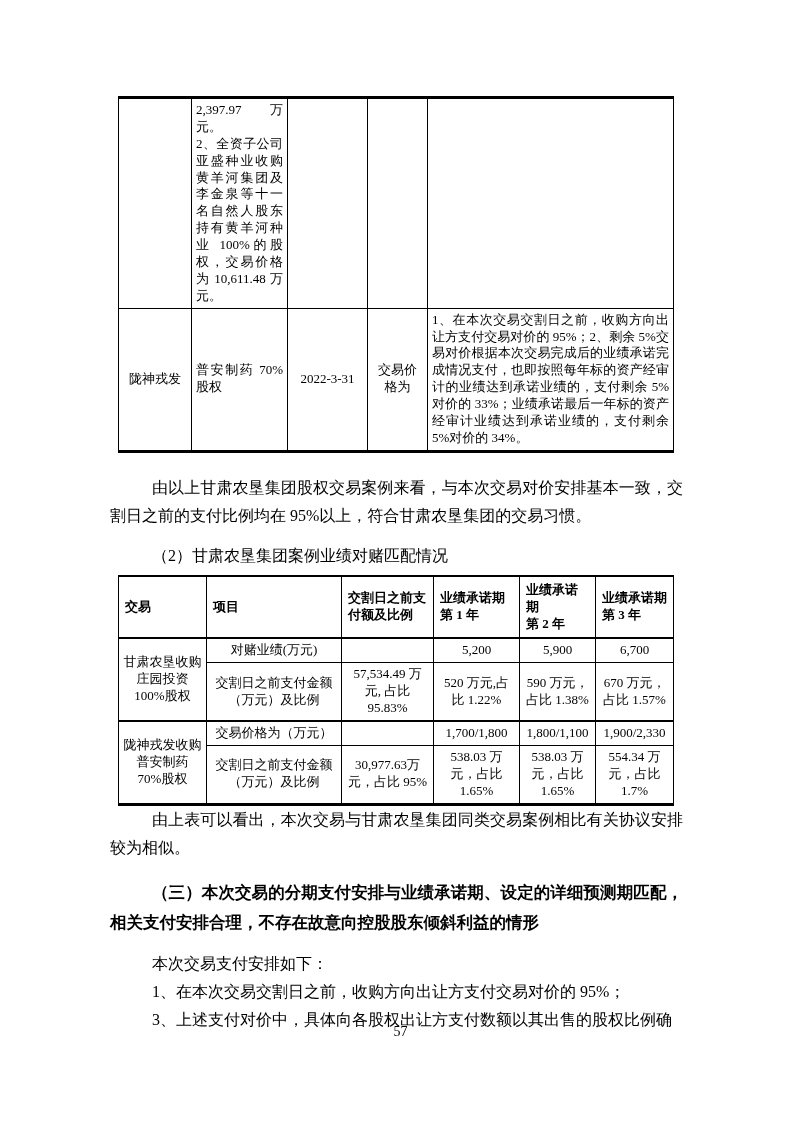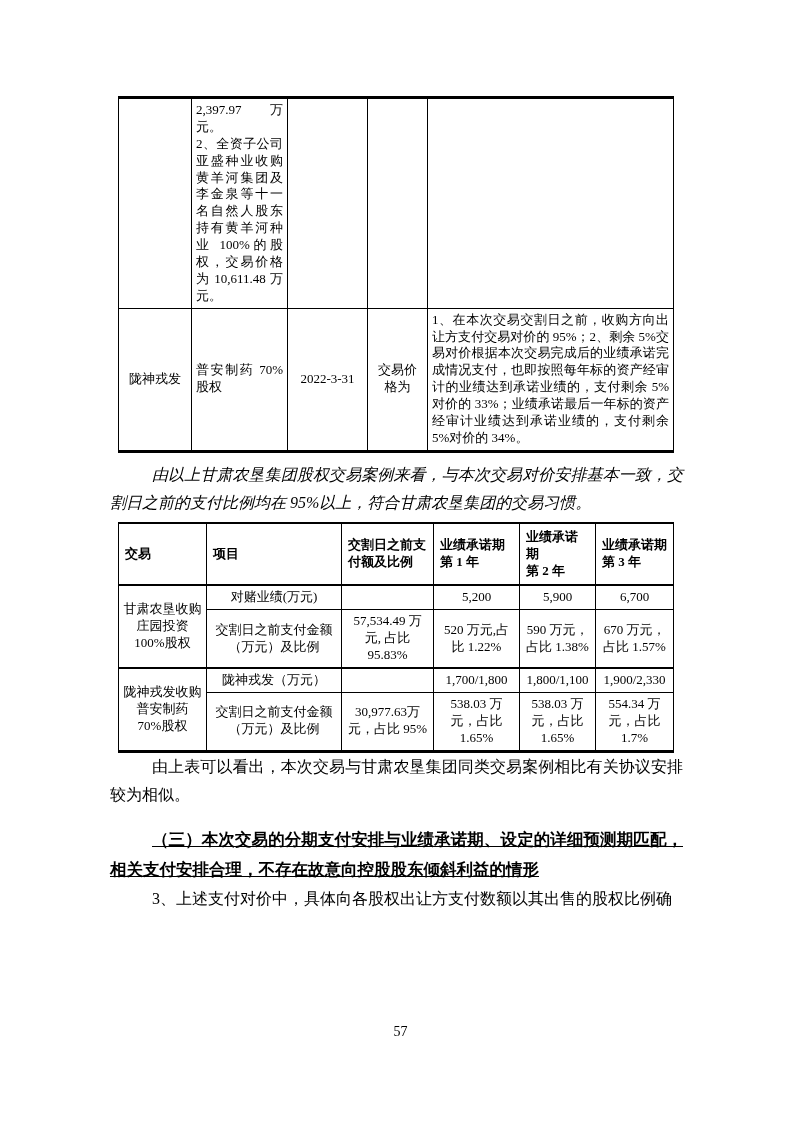--- a/index.html
+++ b/index.html
@@ -56,25 +56,25 @@
     line-height: 28px;
     text-indent: 42px;
   }
   .h-bold {
     font-size: 16.5px;
     line-height: 30px;
     font-weight: bold;
     text-align: justify;
     text-indent: 42px;
   }
-  .mt8 { margin-top: 8px; font-style: italic; }
+  .mt8 { margin-top: 21px; }
   .mt12 { margin-top: 12px; }
   .mt5 { margin-top: 5px; }
   .mt10 { }
-  .mt16 { margin-top: 16px; text-decoration: underline; }
+  .mt16 { margin-top: 16px; }
   .footer {
     position: absolute;
     top: 1024px;
     left: 4px;
     width: 100%;
     text-align: center;
     font-size: 14px;
   }
 </style>
 </head>
@@ -105,20 +105,21 @@
         <td class="tl just">普安制药 70%股权</td>
         <td class="tc">2022-3-31</td>
         <td class="tc">交易价格为</td>
         <td class="tl just">1、在本次交易交割日之前，收购方向出让方支付交易对价的 95%；2、剩余 5%交易对价根据本次交易完成后的业绩承诺完成情况支付，也即按照每年标的资产经审计的业绩达到承诺业绩的，支付剩余 5%对价的 33%；业绩承诺最后一年标的资产经审计业绩达到承诺业绩的，支付剩余 5%对价的 34%。</td>
       </tr>
     </tbody>
       </table>
 
     <p class="para mt8">由以上甘肃农垦集团股权交易案例来看，与本次交易对价安排基本一致，交割日之前的支付比例均在 95%以上，符合甘肃农垦集团的交易习惯。</p>
 
+    <p class="h-plain mt12">（2）甘肃农垦集团案例业绩对赌匹配情况</p>
 
     <table class="t2 mt5">
       <colgroup>
         <col style="width:88px">
           <col style="width:135px">
           <col style="width:92px">
         <col style="width:86px">
           <col style="width:76px">
           <col style="width:78px">
       </colgroup>
@@ -148,37 +149,39 @@
         <td class="tc">交割日之前支付金额（万元）及比例</td>
         <td class="tc">57,534.49 万元, 占比 95.83%</td>
         <td class="tc">520 万元,占比 1.22%</td>
         <td class="tc">590 万元，占比 1.38%</td>
         <td class="tc">670 万元，占比 1.57%</td>
       </tr>
       <tr class="b group2-start" style="height:24px">
         <td class="tc pre" rowspan="2">陇神戎发收购
 普安制药
 70%股权</td>
-        <td class="tc">陇神戎发（万元）</td>
+        <td class="tc">交易价格为（万元）</td>
         <td class="tc"></td>
         <td class="tc">1,700/1,800</td>
         <td class="tc">1,800/1,100</td>
         <td class="tc">1,900/2,330</td>
       </tr>
       <tr class="b" style="height:54px">
         <td class="tc">交割日之前支付金额（万元）及比例</td>
         <td class="tc">30,977.63万元，占比 95%</td>
         <td class="tc">538.03 万元，占比 1.65%</td>
         <td class="tc">538.03 万元，占比 1.65%</td>
         <td class="tc">554.34 万元，占比 1.7%</td>
       </tr>
     </tbody>
       </table>
 
     <p class="para mt10">由上表可以看出，本次交易与甘肃农垦集团同类交易案例相比有关协议安排较为相似。</p>
 
     <p class="h-bold mt16">（三）本次交易的分期支付安排与业绩承诺期、设定的详细预测期匹配，相关支付安排合理，不存在故意向控股股东倾斜利益的情形</p>
 
+    <p class="para mt12">本次交易支付安排如下：</p>
+    <p class="para mt10">1、在本次交易交割日之前，收购方向出让方支付交易对价的 95%；</p>
     <p class="para mt10">3、上述支付对价中，具体向各股权出让方支付数额以其出售的股权比例确</p>
   </div>
 
   <div class="footer">57</div>
 </div>
 
 </body></html>

